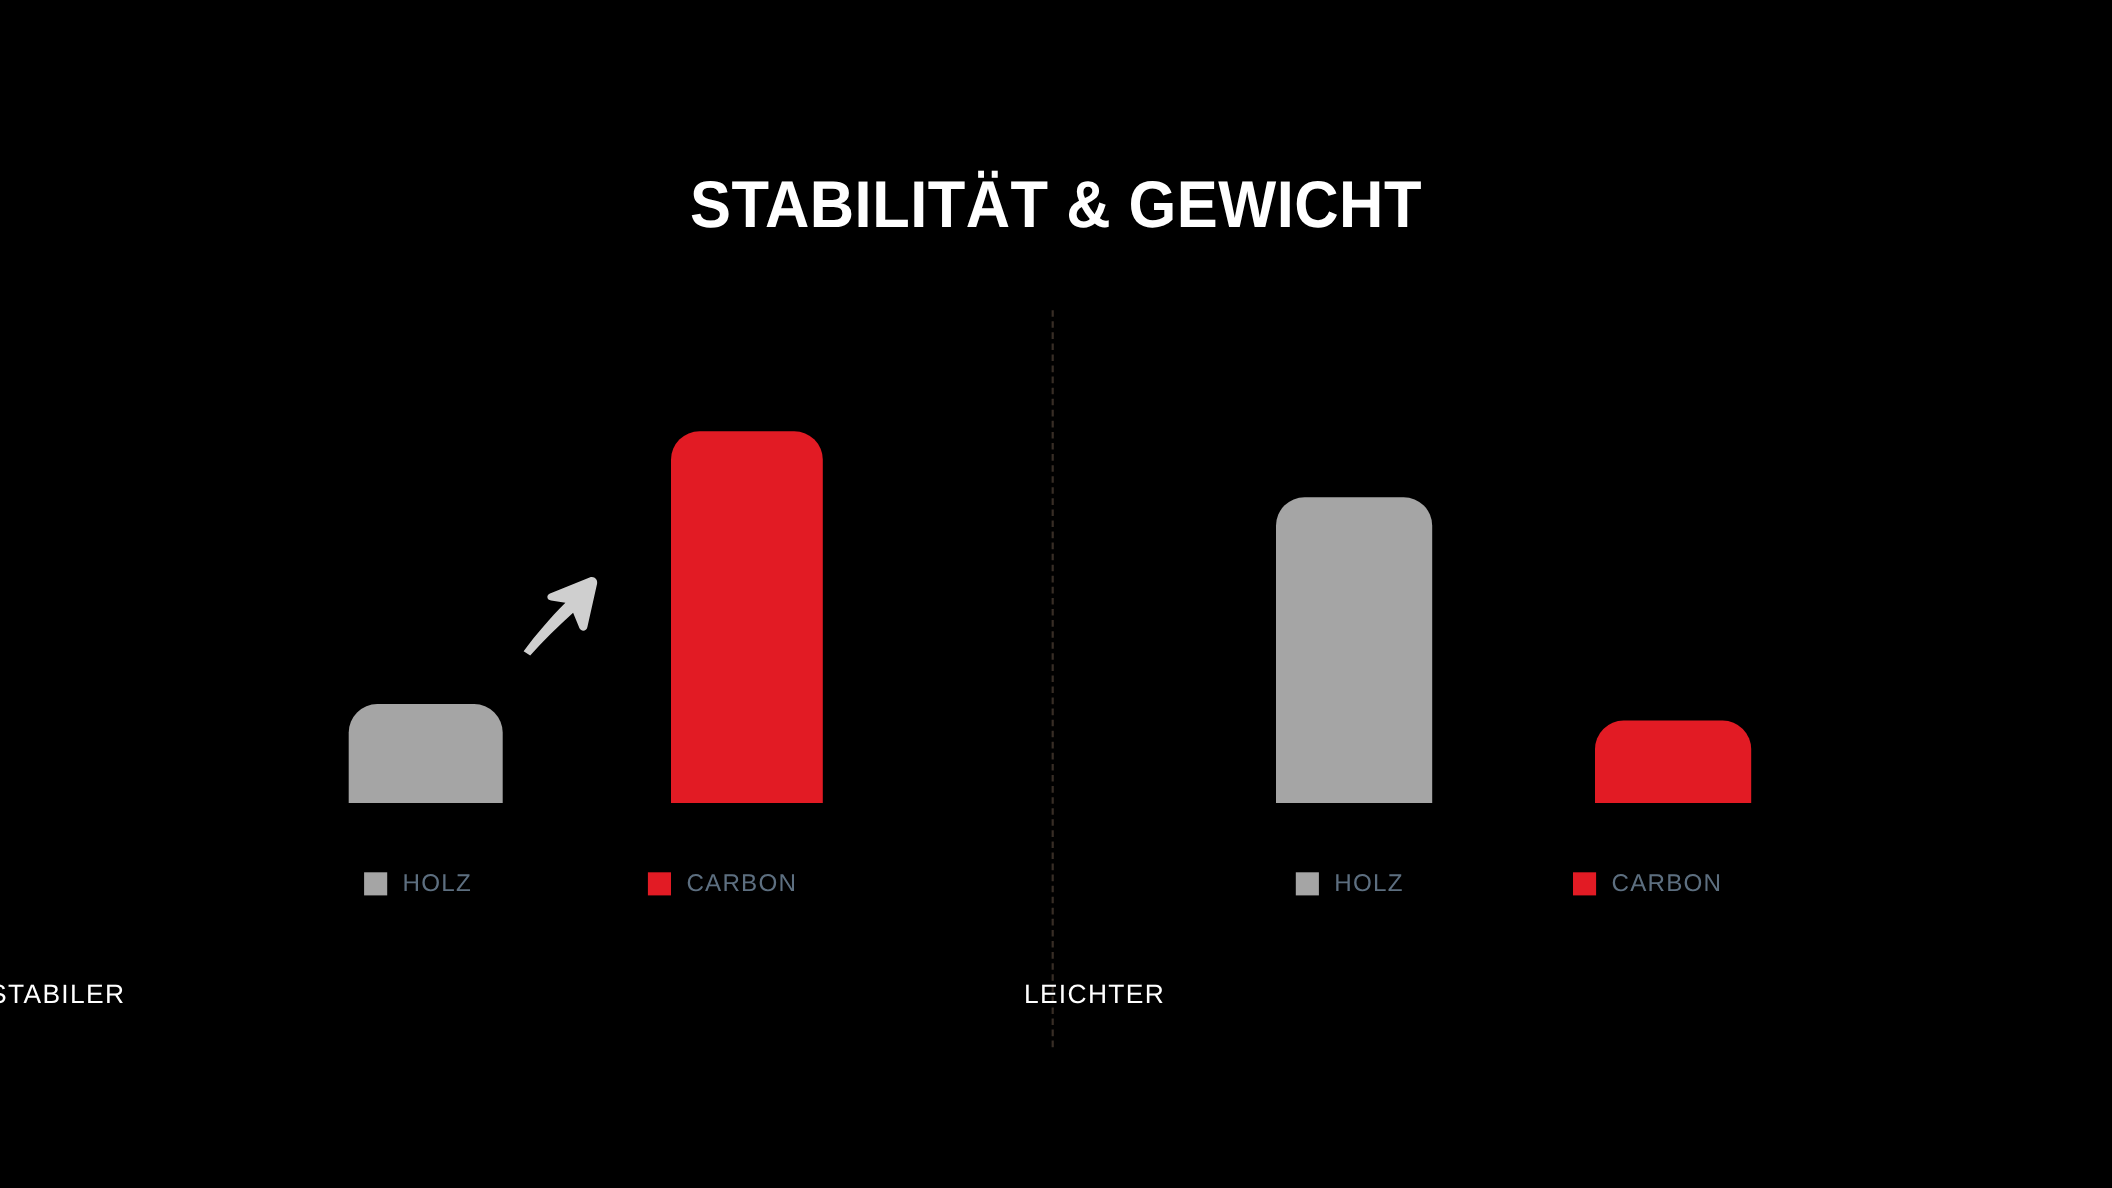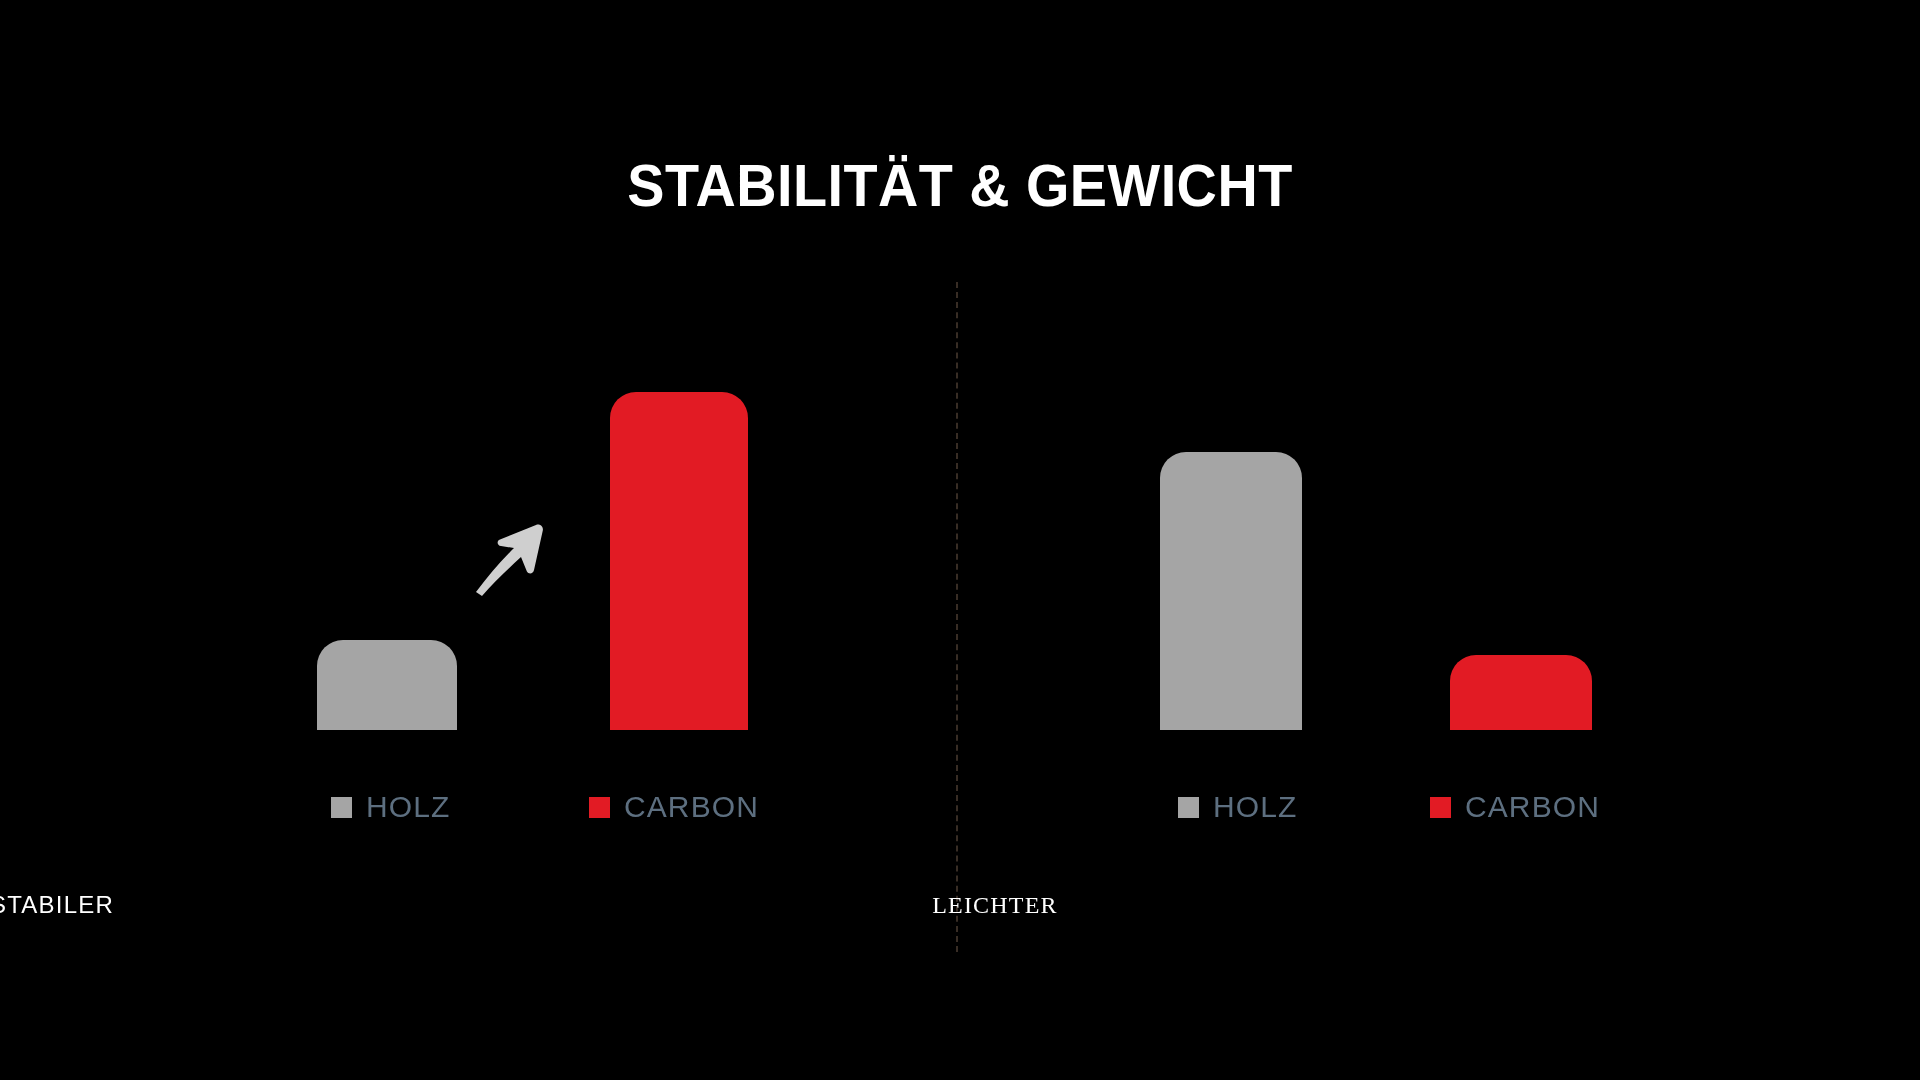--- a/index.html
+++ b/index.html
@@ -112,21 +112,21 @@
     width: 21px;
     height: 21px;
     display: block;
     flex: 0 0 auto;
   }
   .swatch.holz   { background: #a5a5a5; }
   .swatch.carbon { background: #e21b24; }
   .legend-label {
     color: #5d6f80;
     font-family: "Liberation Sans", sans-serif;
-    font-size: 30px;
+    font-size: 22px;
     font-weight: 400;
     letter-spacing: 1.1px;
     line-height: 1;
   }
 
   
   .l-leg-holz   { left: 331px; }
   .l-leg-carbon { left: 589px; }
   
   .r-leg-holz   { left: 218px; }
@@ -140,21 +140,21 @@
     left: 0;
     text-align: center;
     color: #ffffff;
     font-family: "Liberation Sans", sans-serif;
     font-size: 24px;
     font-weight: 400;
     letter-spacing: 1.2px;
     line-height: 1;
   }
   .caption.left-cap  { transform: translateX(-428px); }
-  .caption.right-cap { transform: translateX(-445px); font-family: Liberation Serif, serif; }
+  .caption.right-cap { transform: translateX(-445px); }
 </style>
 </head>
 <body>
 
 <div class="stage">
 
   <div class="title">STABILITÄT &amp; GEWICHT</div>
 
   <div class="divider"></div>
 

